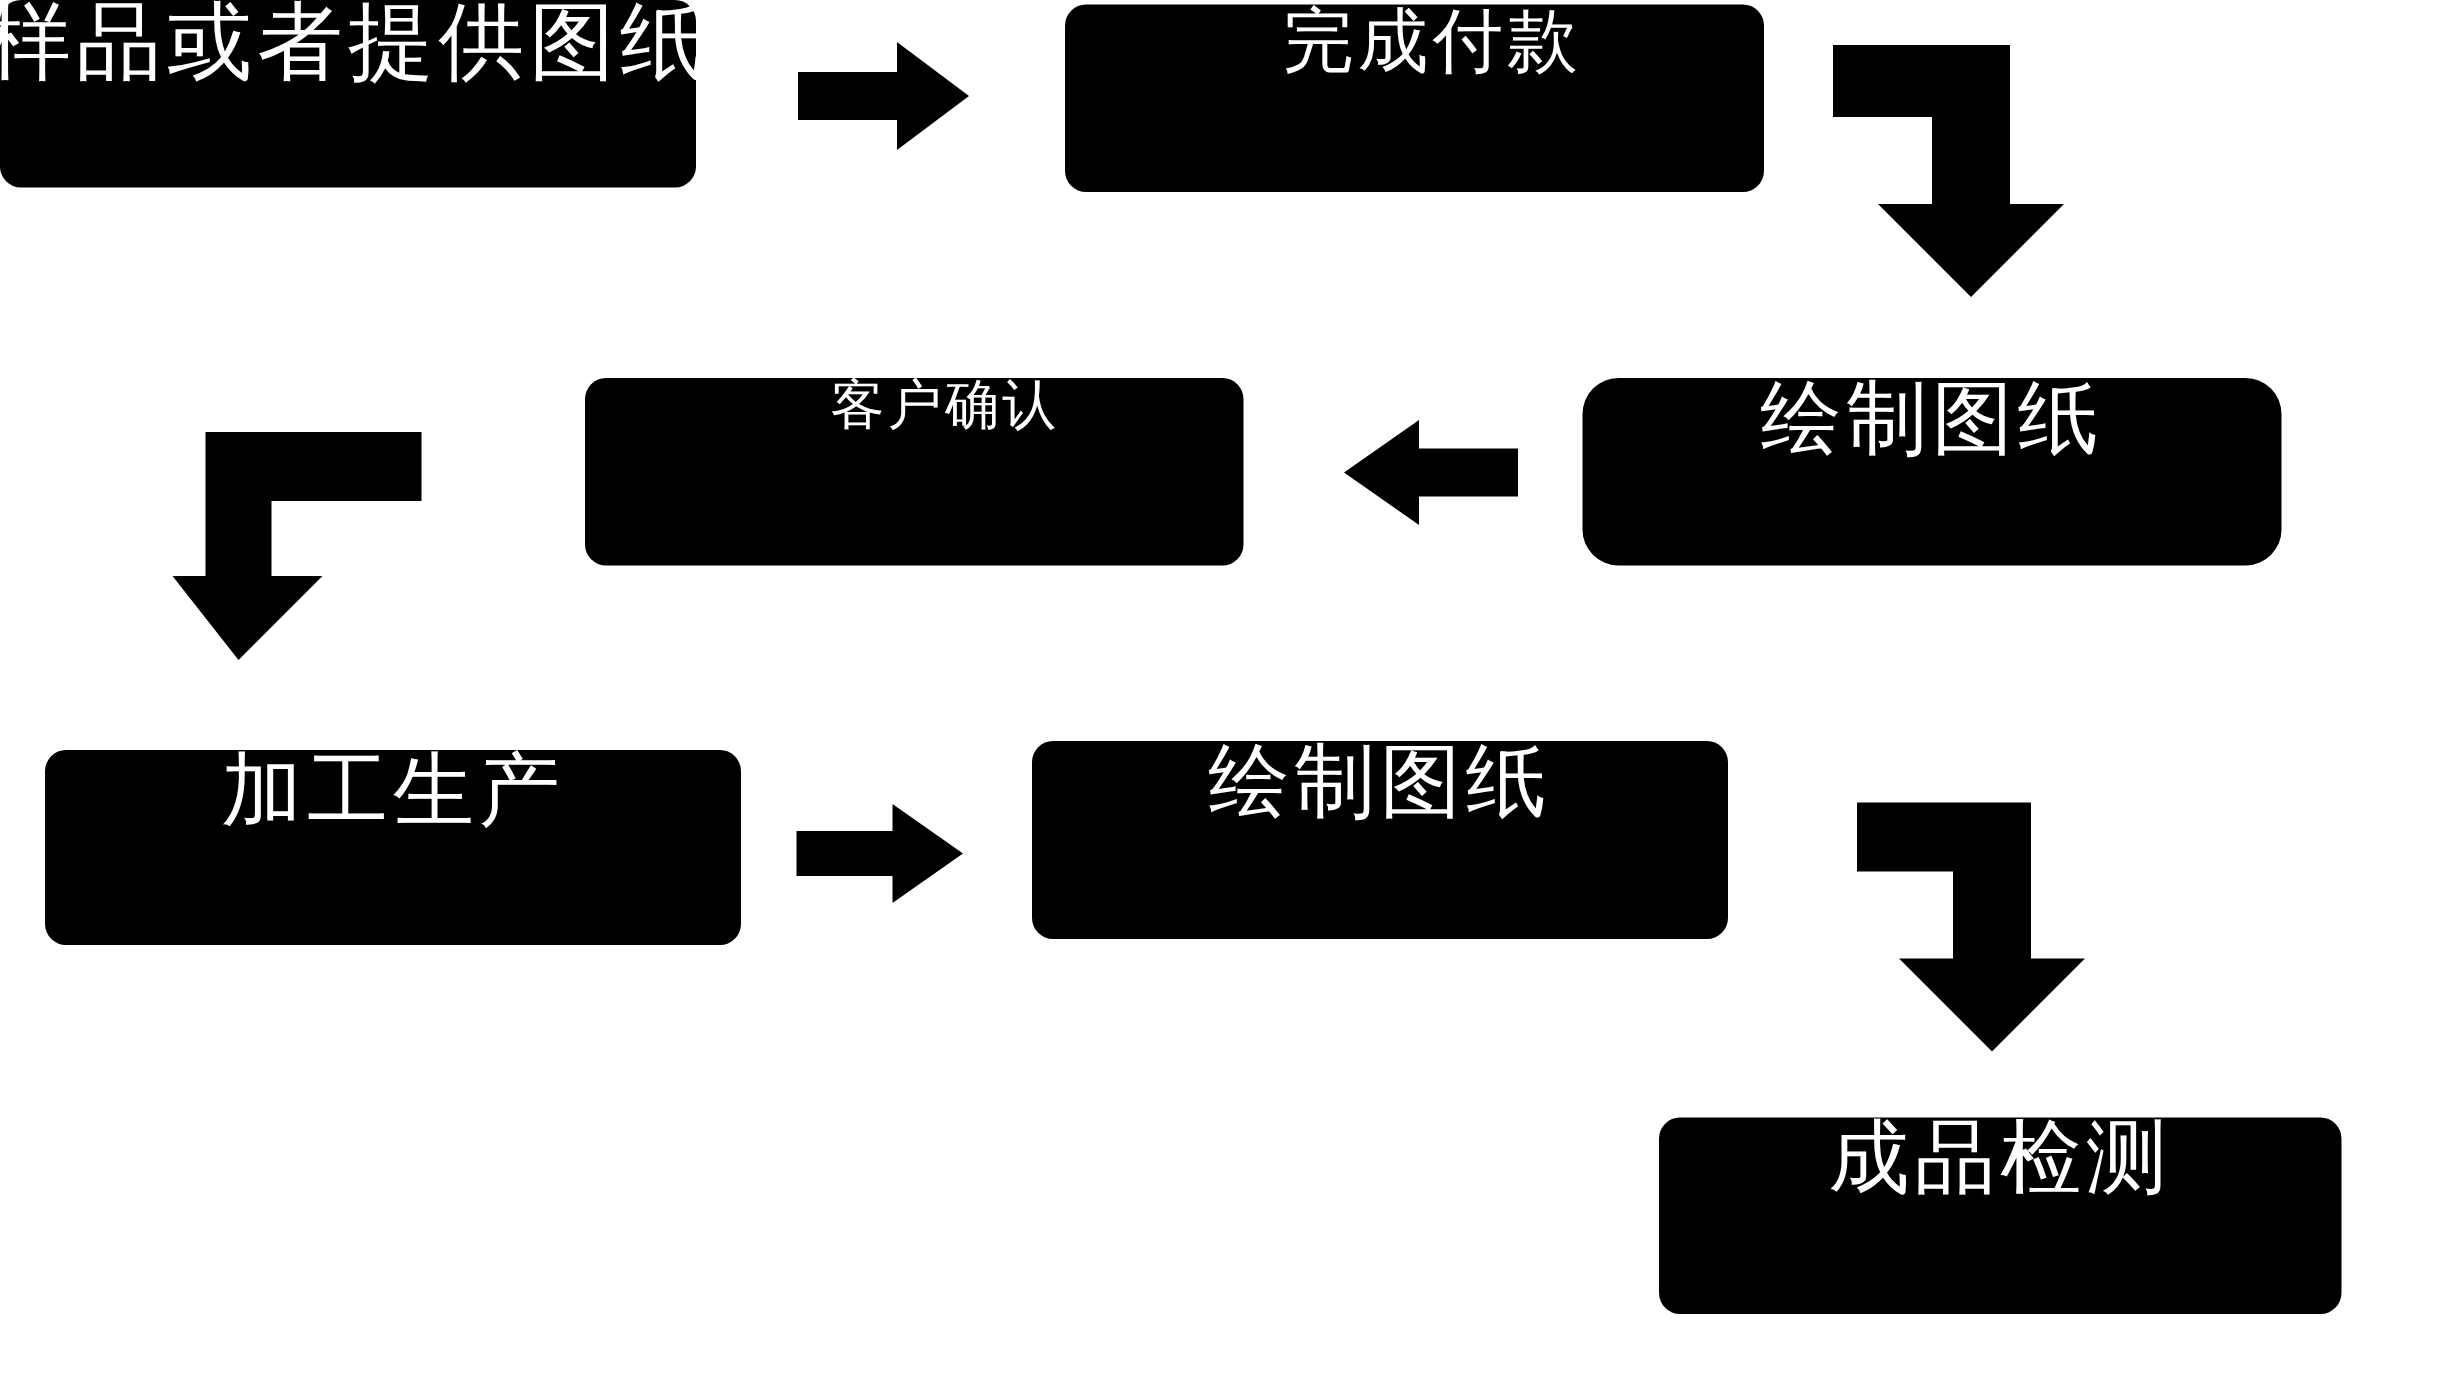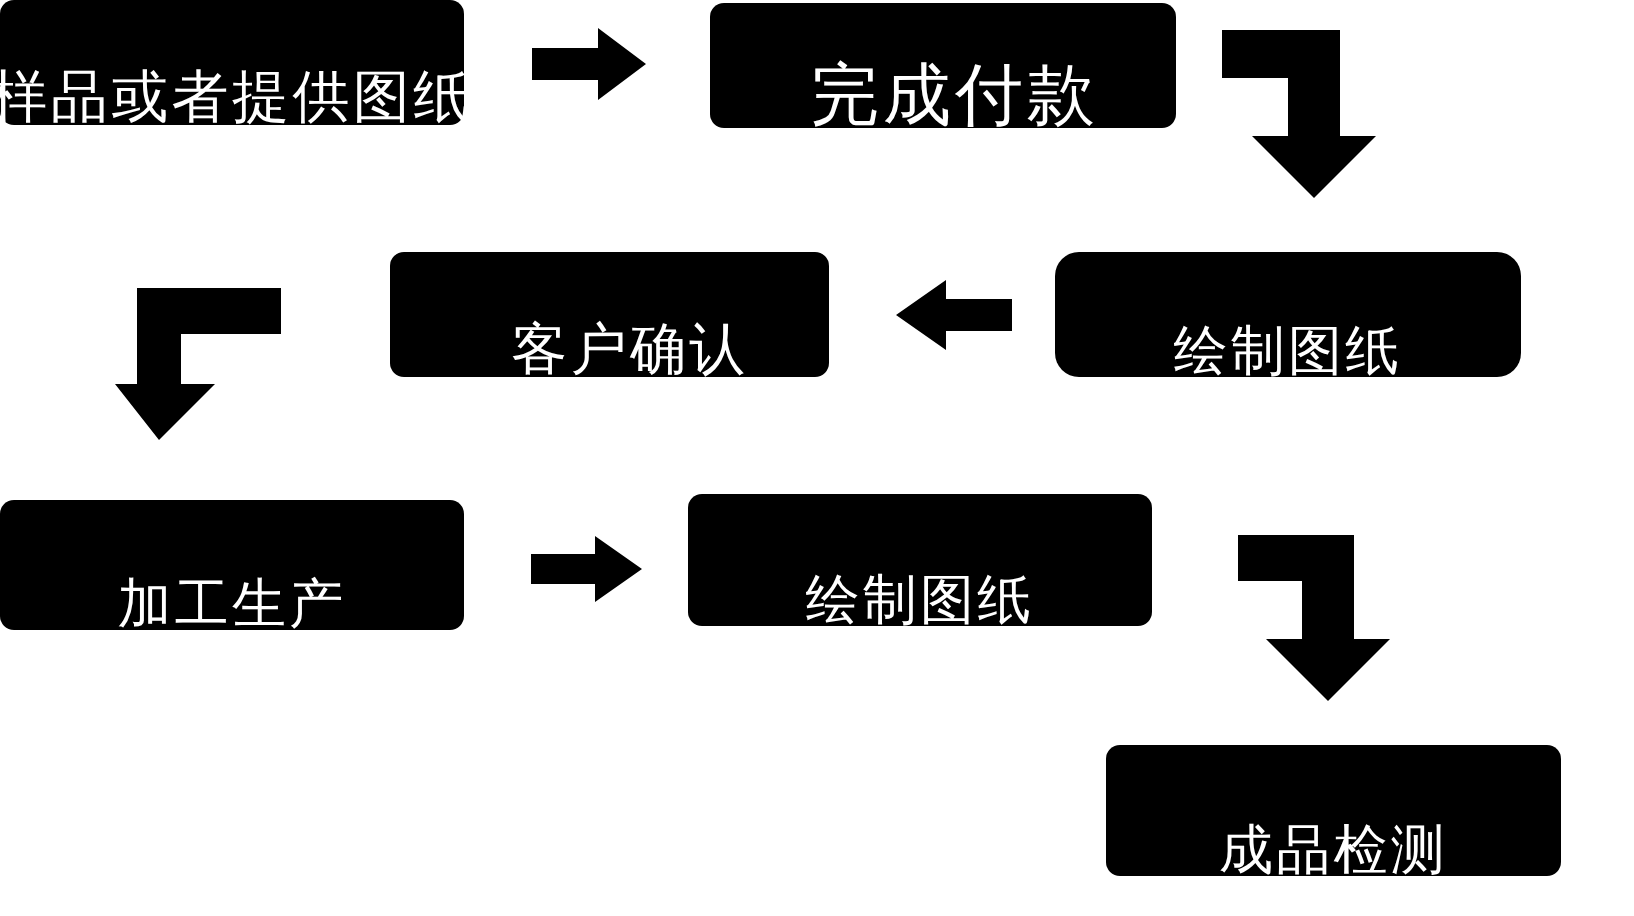--- a/index.html
+++ b/index.html
@@ -17,37 +17,37 @@
     height: 916px;
     background: #ffffff;
     overflow: hidden;
   }
   .node {
     position: absolute;
     background: #000000;
     border-radius: 14px;
     color: #ffffff;
     display: flex;
-    align-items: flex-end;
+    align-items: flex-start;
     justify-content: center;
     box-sizing: border-box;
     line-height: 1;
     letter-spacing: 0.06em;
     white-space: nowrap;
     user-select: none;
   }
   .node-label {
     display: block;
     font-weight: 400;
   }
   
   .n-sample   { left: 0px;    top: 0px;   width: 464px; height: 125px; font-size: 57px; }
-  .n-payment  { left: 710px;  top: 3px;   width: 466px; height: 125px; font-size: 68px; padding-left: 24px; }
+  .n-payment  { left: 710px;  top: 3px;   width: 466px; height: 125px; font-size: 47px; padding-left: 24px; }
   .n-drawing  { left: 1055px; top: 252px; width: 466px; height: 125px; font-size: 54px; }
-  .n-confirm  { left: 390px;  top: 252px; width: 439px; height: 125px; font-size: 56px; padding-left: 41px; }
+  .n-confirm  { left: 390px;  top: 252px; width: 439px; height: 125px; font-size: 36px; padding-left: 41px; }
   .n-produce  { left: 0px;    top: 500px; width: 464px; height: 130px; font-size: 54px; }
   .n-inspect  { left: 688px;  top: 494px; width: 464px; height: 132px; font-size: 54px; }
   .n-ship     { left: 1106px; top: 745px; width: 455px; height: 131px; font-size: 54px; }
 
   
   .arrow {
     position: absolute;
   }
   .arrow svg {
     display: block;
@@ -74,21 +74,21 @@
   </div>
 
   <div class="node n-drawing" style="background: rgb(0, 0, 0); color: rgb(255, 255, 255); border-radius: 24px;">
     <span class="node-label">绘制图纸</span>
   </div>
 
   <div class="node n-confirm" style="background: rgb(0, 0, 0); color: rgb(255, 255, 255);">
     <span class="node-label">客户确认</span>
   </div>
 
-  <div class="node n-produce" style="background: rgb(0, 0, 0); color: rgb(255, 255, 255);">
+  <div class="node n-produce" style="background: rgb(0, 0, 0); color: rgb(255, 255, 255); margin-left: 30px;">
     <span class="node-label">加工生产</span>
   </div>
 
   <div class="node n-inspect" style="background: rgb(0, 0, 0); color: rgb(255, 255, 255);">
     <span class="node-label">绘制图纸</span>
   </div>
 
   <div class="node n-ship" style="background: rgb(0, 0, 0); color: rgb(255, 255, 255);">
     <span class="node-label">成品检测</span>
   </div>

